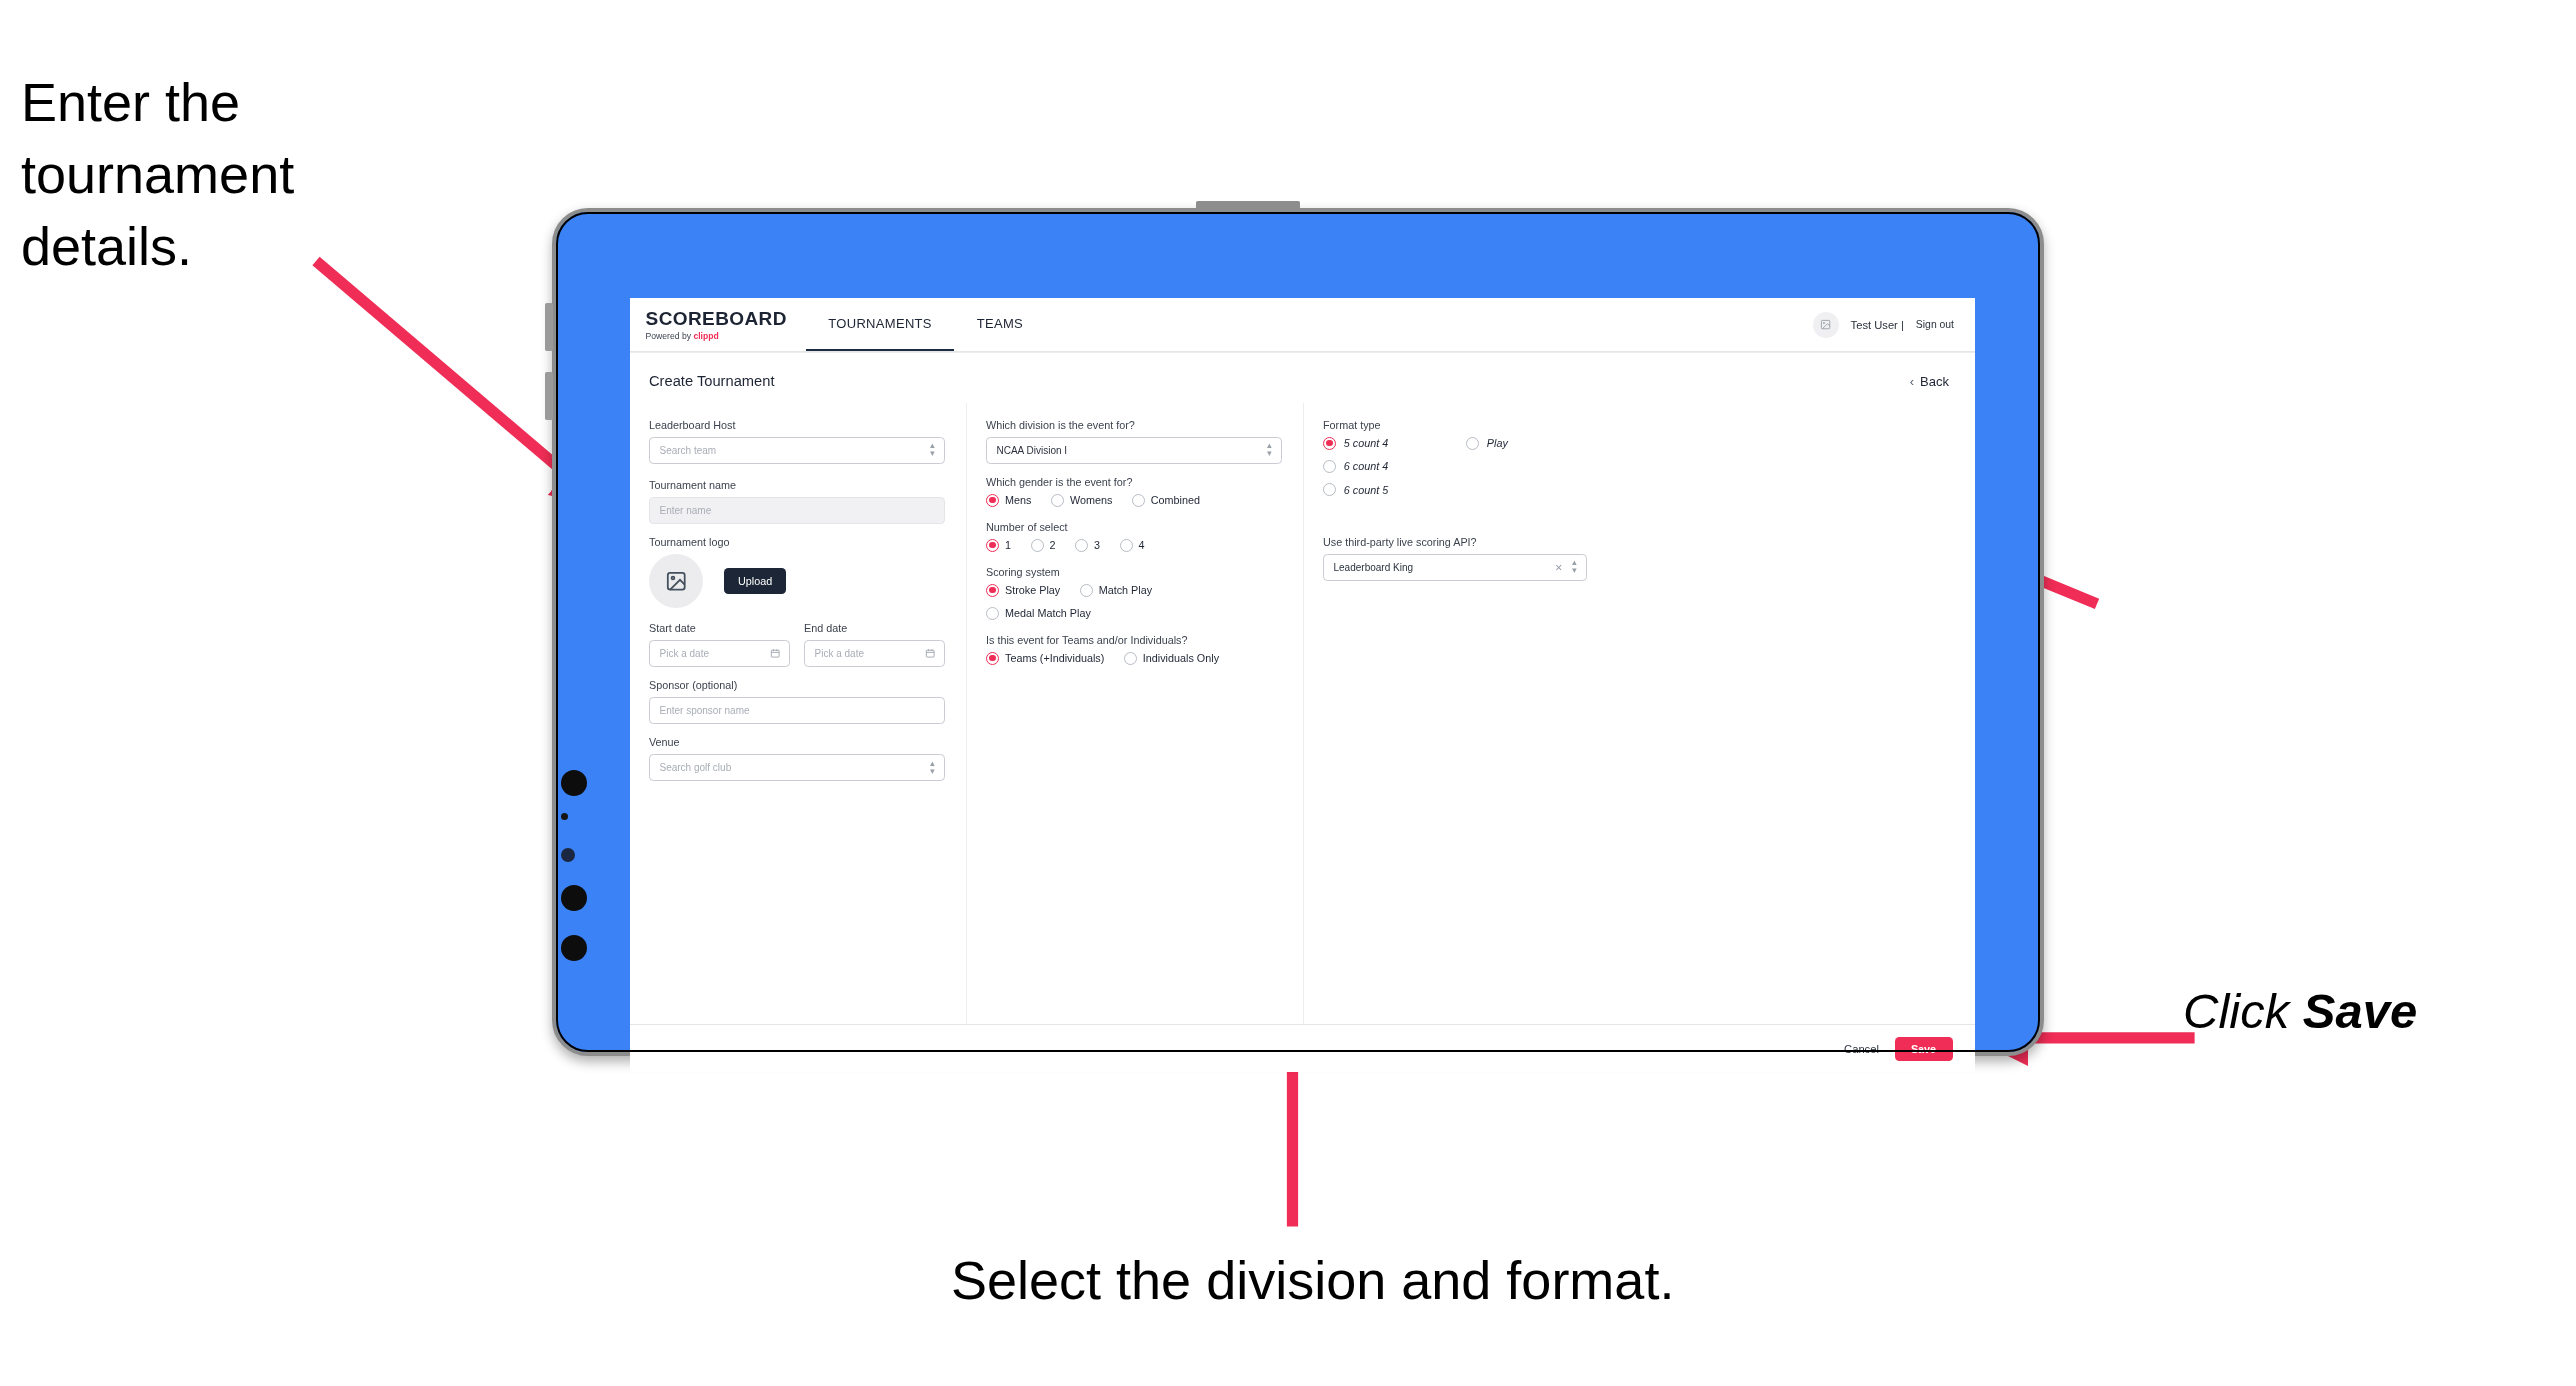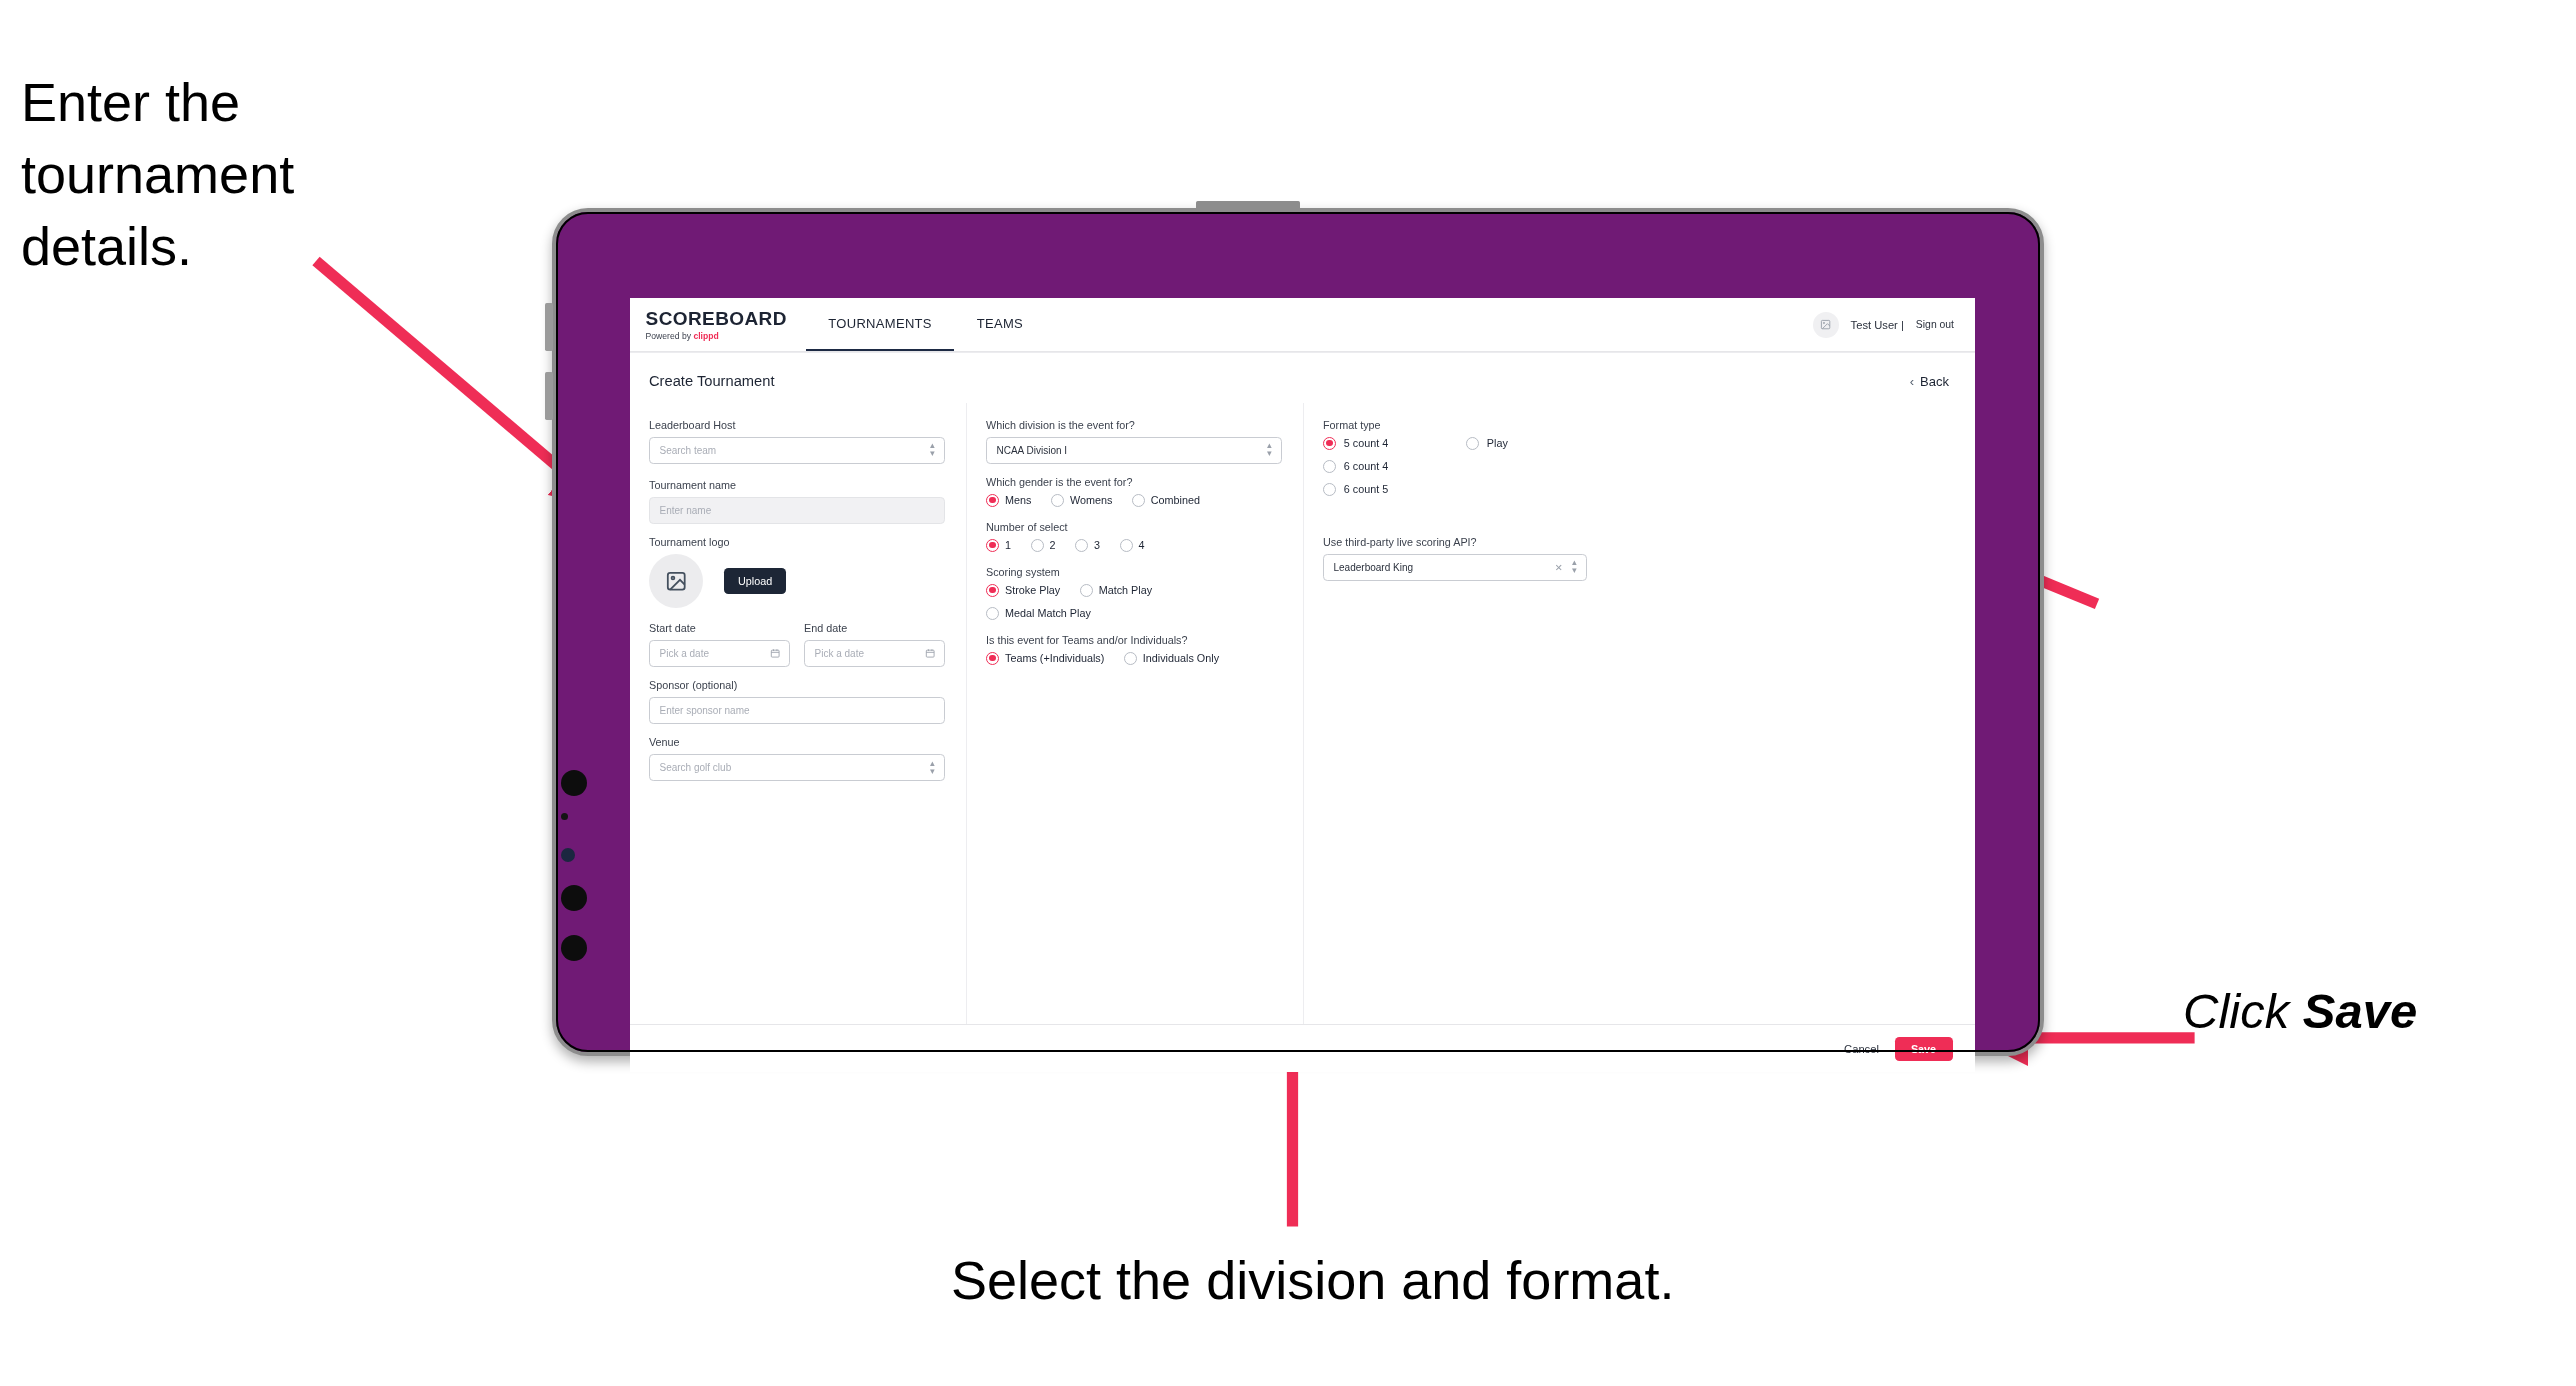--- a/index.html
+++ b/index.html
@@ -26,21 +26,21 @@
   #anno-save b { font-weight: 700; }
   #anno-bottom { left: 951px; top: 1245px; font-size: 54px; white-space: nowrap; }
 
   .arrow { position: absolute; overflow: visible; }
 
   
   #tablet {
     position: absolute;
     left: 552px; top: 208px;
     width: 1492px; height: 848px;
-    background: #701a75;
+    background: #3b82f6;
     border-radius: 36px;
     box-shadow: 0 5.2px 12px rgba(0,0,0,.30);
     border: 4.3px solid #8d8d8d;
   }
   #tablet::after{
     content:""; position:absolute; inset:0; border-radius:32px;
     border:2.6px solid #000; pointer-events:none;
   }
   .tbtn { position: absolute; background: #9a9a9a; border-radius: 1.7px; }
   #btn-top   { left: 640px; top: -11.2px;  width: 104px; height: 8.6px; background:#8d8d8d;}
@@ -148,21 +148,21 @@
     border:1.4px solid #b7bcc4; background:#fff;
     display:flex; align-items:center; justify-content:center; flex:none;
   }
   .radio.on { border-color:#ef2d56; }
   .radio.on::after { content:""; width:6.5px; height:6.5px; border-radius:50%; background:#ef2d56; }
   .rlabel { font-size:10.8px; color:#1d2433; }
 
   .fmt-wrap { display:flex; }
   .fmt-col1 { width: 143px; }
   .fmt-col2 { flex:1; }
-  .fmt-item { display:flex; align-items:flex-start; gap:7.8px; margin-bottom: 10.4px; }
+  .fmt-item { display:flex; align-items:center; gap:7.8px; margin-bottom: 10.4px; font-style: italic; }
 
   
   #footer {
     height:48px; border-top:0.9px solid #e6e6e9;
     display:flex; align-items:center; justify-content:flex-end;
     gap:15.6px; padding-right: 22.5px;
   }
   #cancel-btn { font-size:11.2px; color:#2b313d; cursor:pointer; }
   #save-btn {
     background:#ef2d56; color:#fff; font-size:10.8px; font-weight:600;

